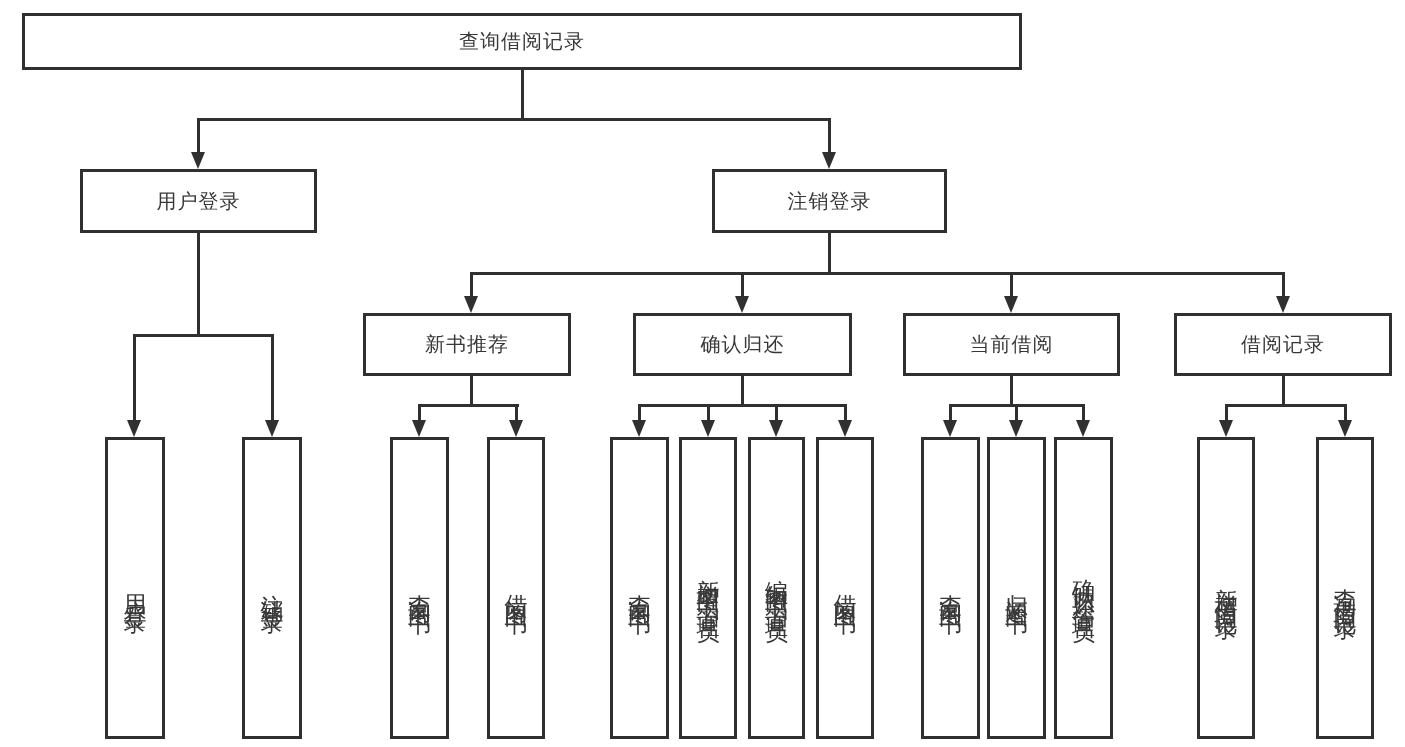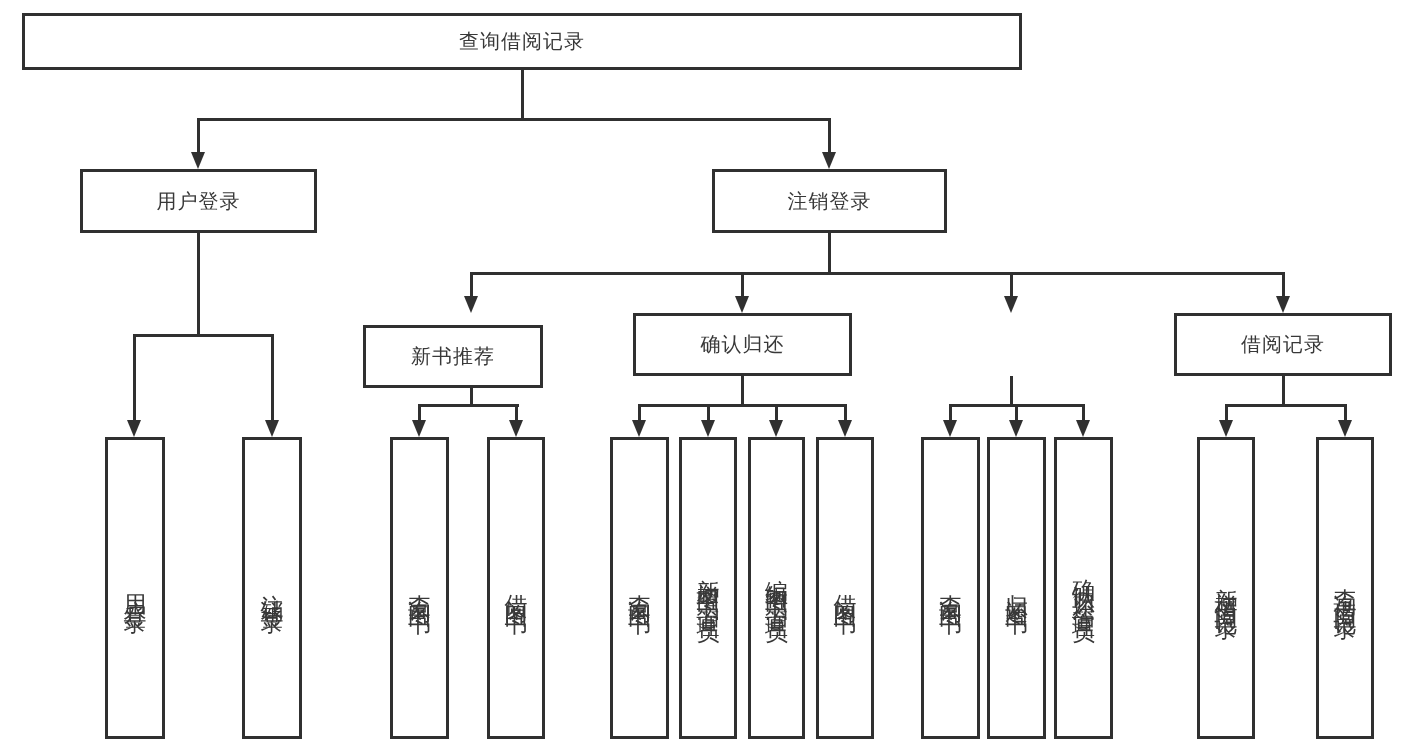--- a/index.html
+++ b/index.html
@@ -91,22 +91,23 @@
   <div class="line" style="left:470px; top:272px; width:814px; height:3px;"></div>
   <div class="line" style="left:470px; top:272px; width:3px; height:27px;"></div>
   <div class="arrow" style="left:464px; top:296px;"></div>
   <div class="line" style="left:741px; top:272px; width:3px; height:27px;"></div>
   <div class="arrow" style="left:735px; top:296px;"></div>
   <div class="line" style="left:1010px; top:272px; width:3px; height:27px;"></div>
   <div class="arrow" style="left:1004px; top:296px;"></div>
   <div class="line" style="left:1282px; top:272px; width:3px; height:27px;"></div>
   <div class="arrow" style="left:1276px; top:296px;"></div>
 
-  <div class="box" style="left:363px; top:313px; width:180px; height:63px;margin-top:12px;">新书推荐</div>
+  <div class="box" style="left:363px; top:313px; width:208px; height:63px;">新书推荐</div>
   <div class="box" style="left:633px; top:313px; width:219px; height:63px;">确认归还</div>
+  <div class="box" style="left:903px; top:313px; width:217px; height:63px;">当前借阅</div>
   <div class="box" style="left:1174px; top:313px; width:218px; height:63px;">借阅记录</div>
 
   <div class="line" style="left:470px; top:376px; width:3px; height:30px;"></div>
   <div class="line" style="left:418px; top:404px; width:101px; height:3px;"></div>
   <div class="line" style="left:418px; top:404px; width:3px; height:20px;"></div>
   <div class="arrow" style="left:412px; top:420px;"></div>
   <div class="line" style="left:515px; top:404px; width:3px; height:20px;"></div>
   <div class="arrow" style="left:509px; top:420px;"></div>
 
   <div class="line" style="left:741px; top:376px; width:3px; height:30px;"></div>

